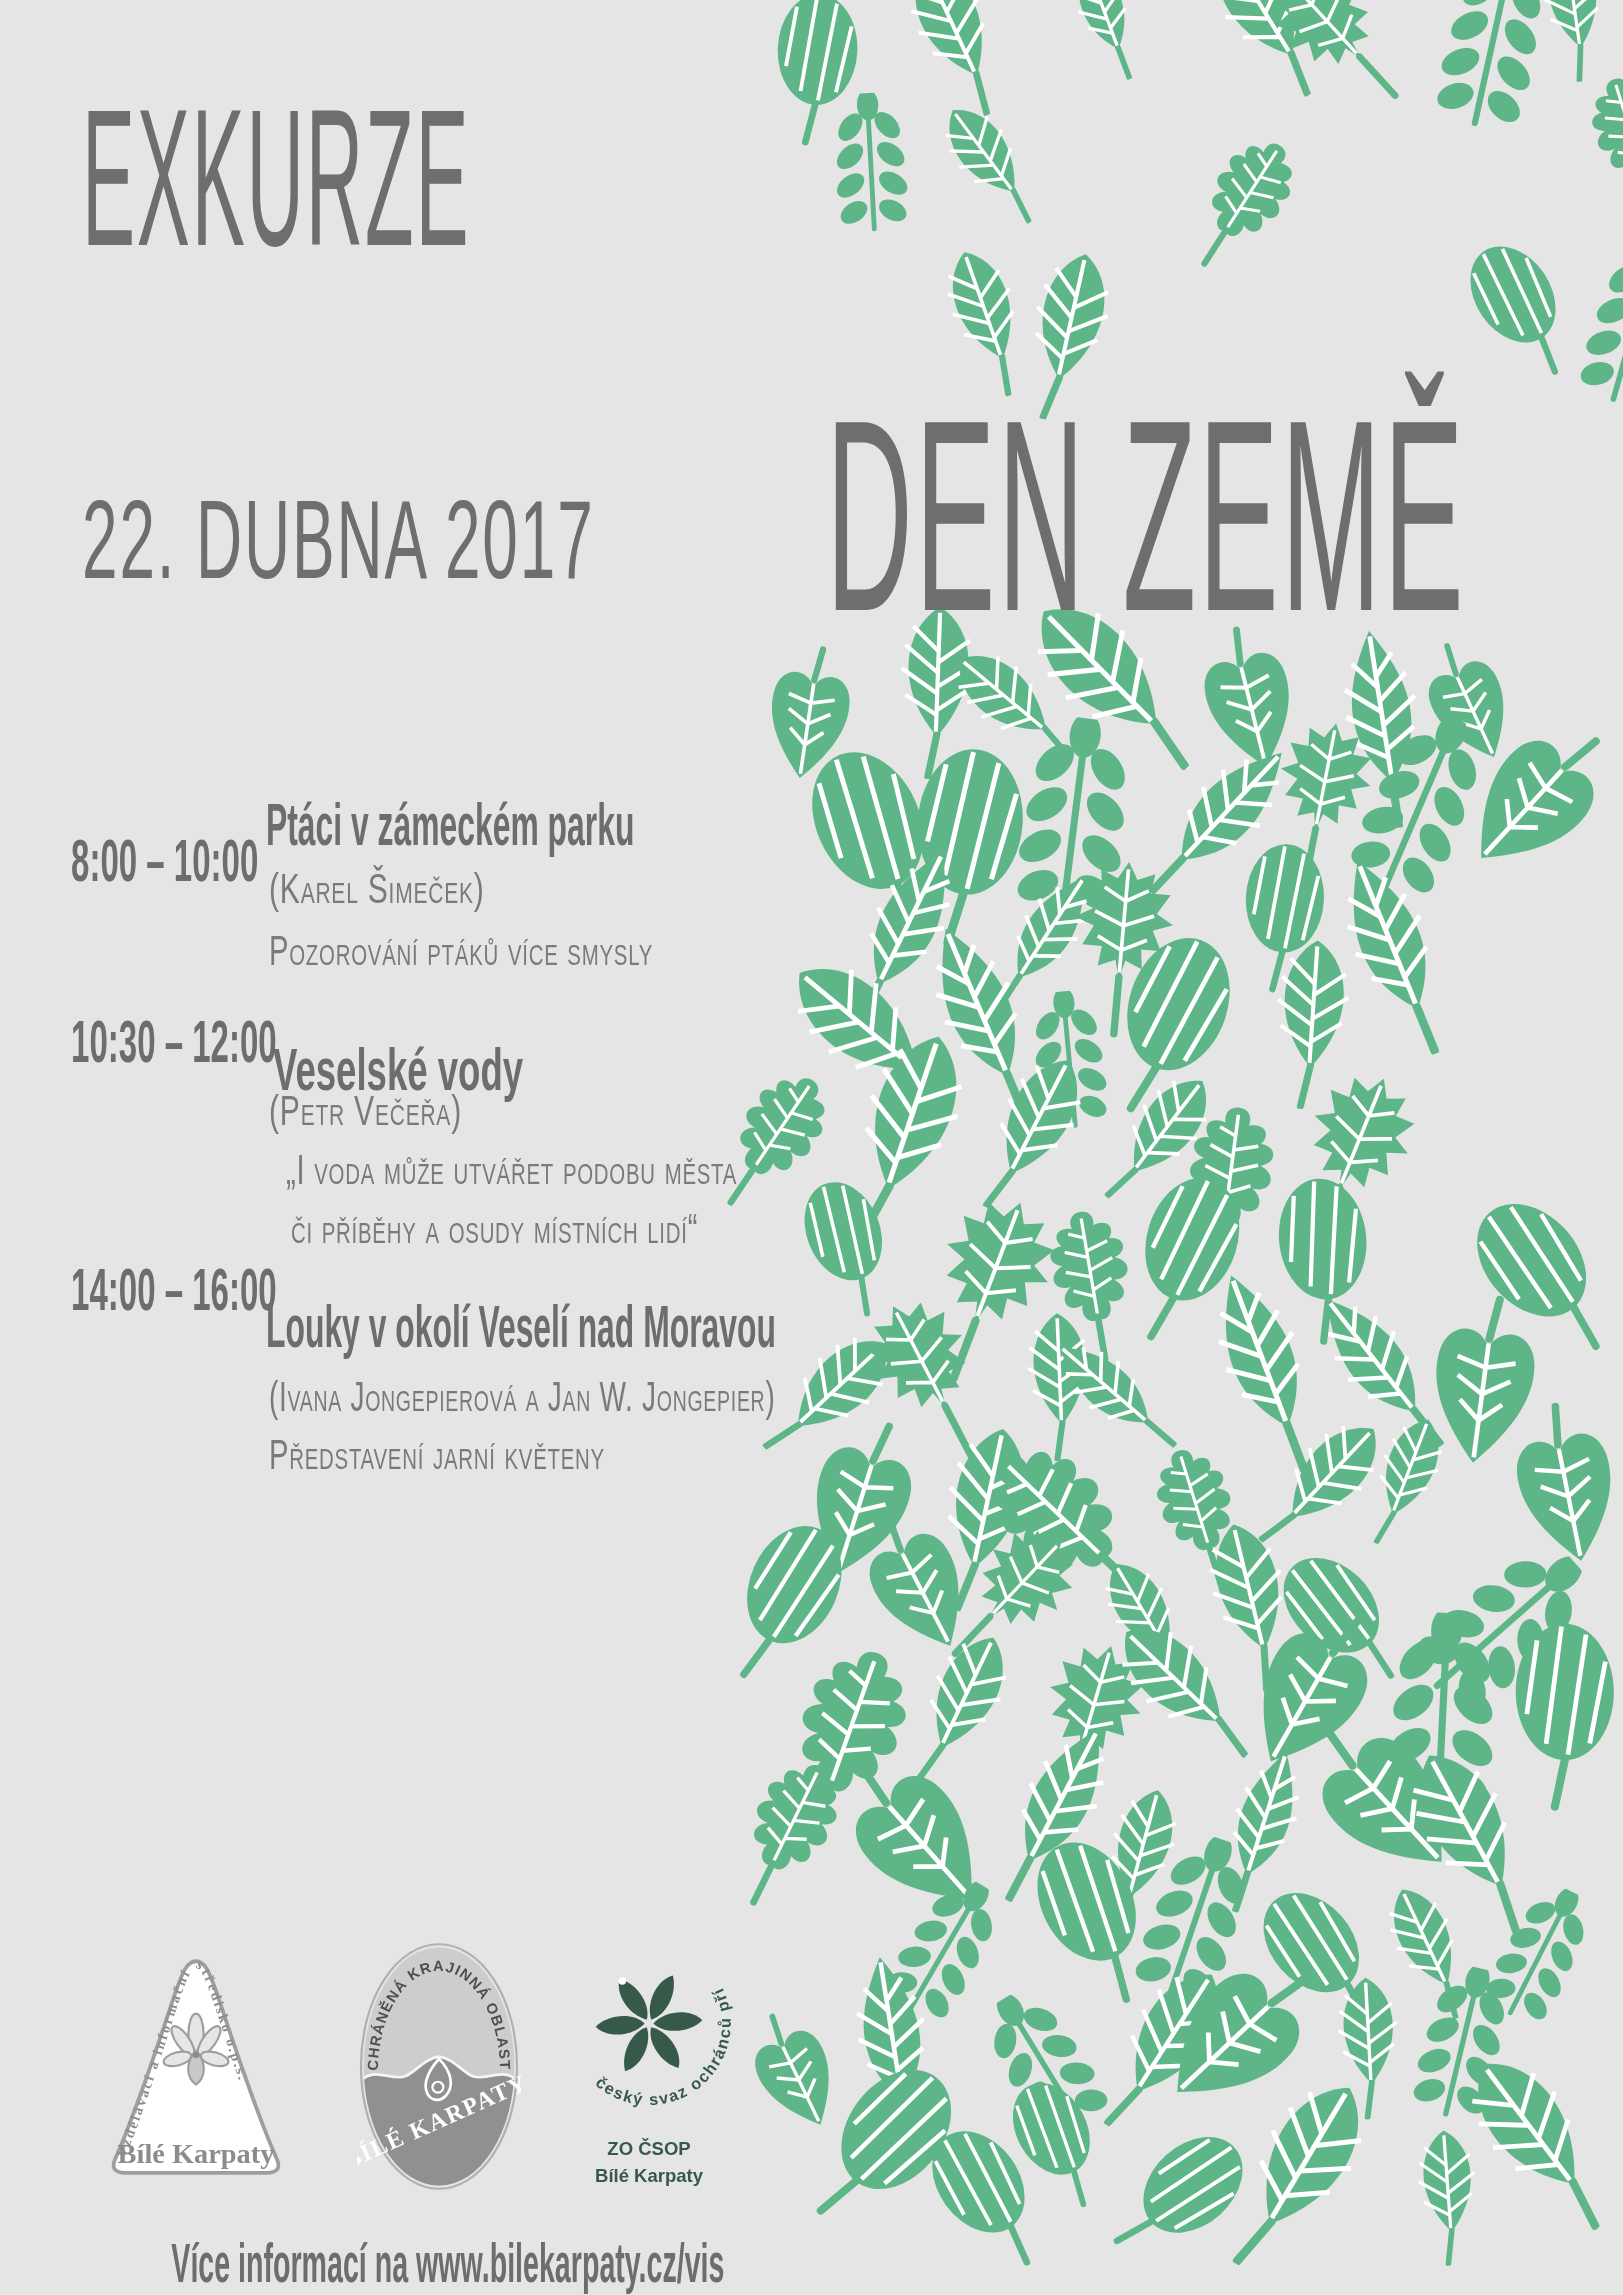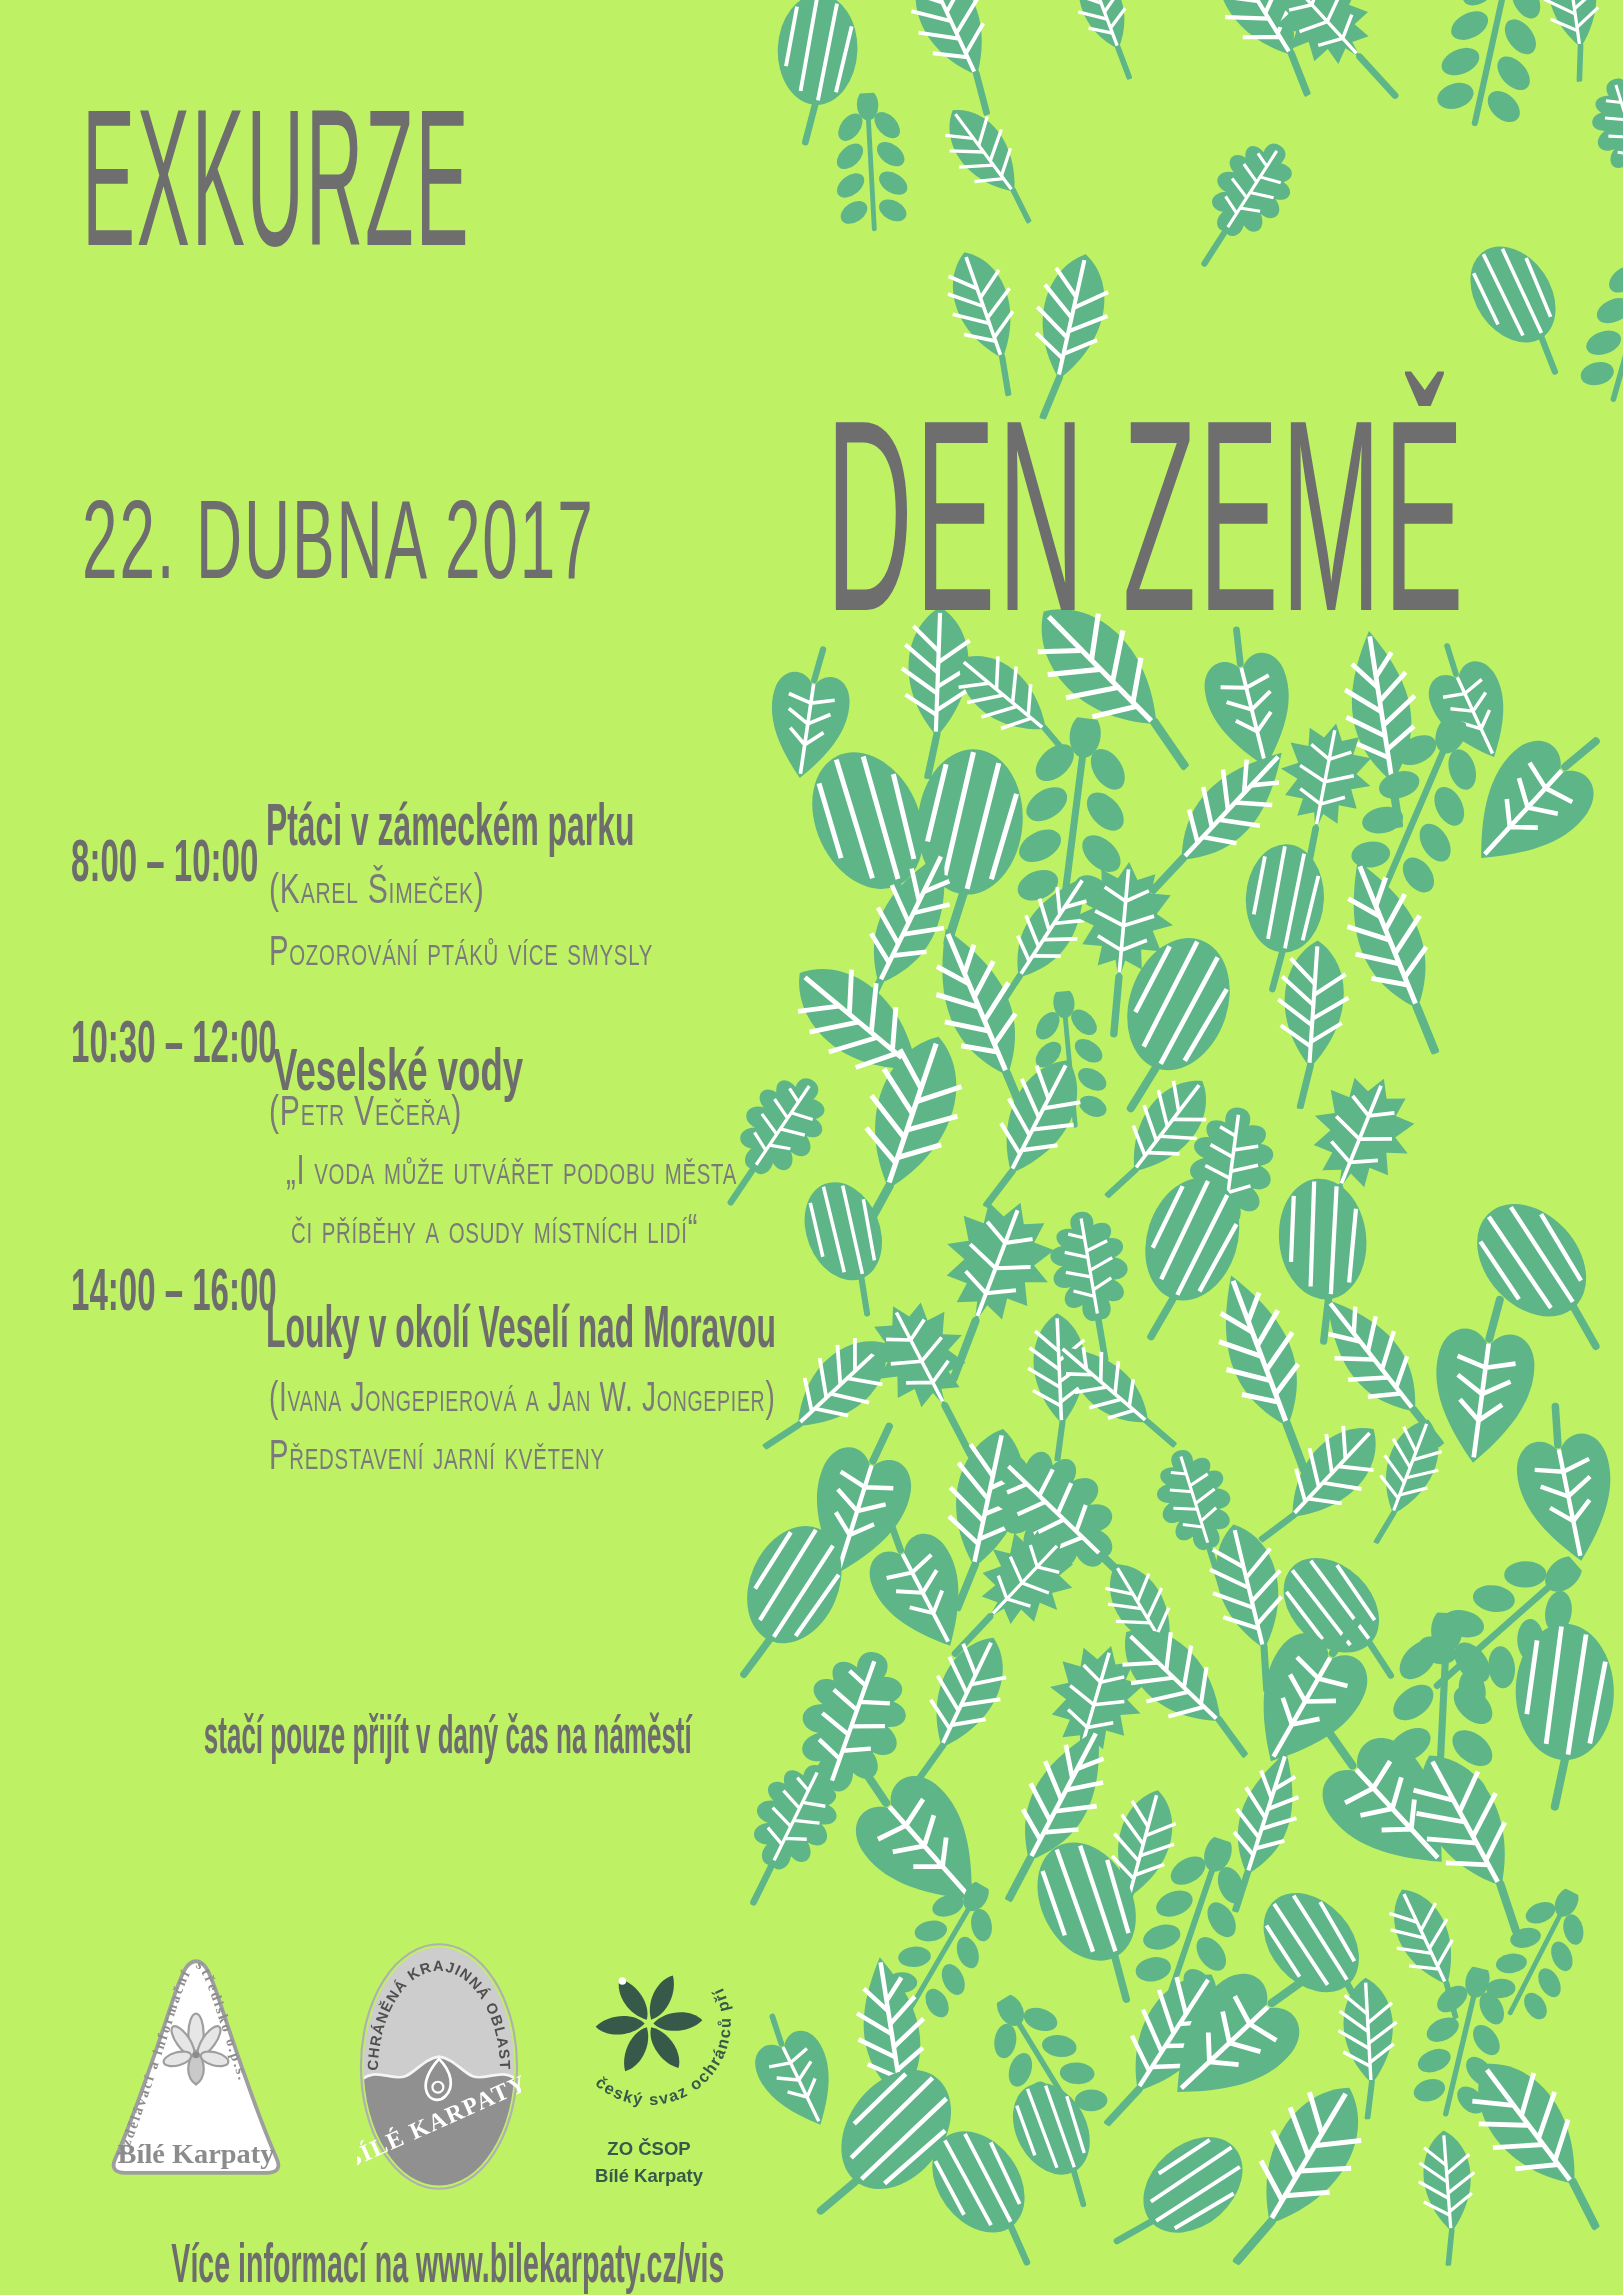--- a/index.html
+++ b/index.html
@@ -1,16 +1,16 @@
 <!DOCTYPE html>
 <html style="font-size:8.7px"><head>
 <meta charset="utf-8">
 <style>
   html,body{margin:0;padding:0;background:#fff;}
-  #poster{position:relative;width:1623px;height:2295px;background:#bef264;overflow:hidden;
+  #poster{position:relative;width:1623px;height:2295px;background:#e5e5e5;overflow:hidden;
           font-family:"Liberation Sans",sans-serif;text-align:center;}
   .abs{position:absolute;}
   .s{display:inline-block;white-space:nowrap;line-height:1;transform-origin:left top;}
   .cwrap{position:absolute;left:22px;width:851px;display:flex;justify-content:center;}
   .cwrap .s{transform-origin:center top;}
   .t{color:#6e6e6e;}
   .bc{font-weight:700;color:#6d6d6d;}
   .hw{color:#7a7a7a;font-variant:small-caps;letter-spacing:1.1px;}
   #leaf-field{position:absolute;left:0;top:0;z-index:0;pointer-events:none;}
   .txt{z-index:2;}
@@ -230,23 +230,20 @@
       <span class="s bc" style="font-size:59px;transform:scaleX(.54)">Louky v okolí Veselí nad Moravou</span>
     </div>
     <div class="abs txt" style="left:269px;top:1375px">
       <span class="s hw" style="font-size:43px;transform:scaleX(.65)">(Ivana Jongepierová a Jan W. Jongepier)</span>
     </div>
     <div class="abs txt" style="left:269px;top:1433px">
       <span class="s hw" style="font-size:43px;transform:scaleX(.68)">Představení jarní květeny</span>
     </div>
   </div>
 
-  <div class="cwrap txt" style="top:1708px">
-    <span class="s bc" style="font-size:53px;transform:scaleX(.49)">stačí pouze přijít v daný čas na náměstí</span>
-  </div>
 
   <svg class="abs txt" style="left:76px;top:1947px" width="240" height="251" viewBox="0 0 440 460">
     <path d="M220 26 C236 26 244 44 258 84 C286 168 330 304 368 388 C376 406 368 414 350 414 L90 414 C72 414 64 406 72 388 C110 304 154 168 182 84 C196 44 204 26 220 26 Z" fill="#ffffff" stroke="#9e9e9e" stroke-width="7"></path>
     <defs>
         <path id="visArc" d="M84 402 C122 312 160 186 190 96 C204 54 212 40 220 38 C228 40 236 54 250 96 C280 186 318 312 356 402" fill="none"></path>
       </defs>
     <text font-size="26" font-weight="bold" fill="#8c8c8c" letter-spacing="4" class="serif">
       <textPath href="#visArc" startOffset="2%">Vzdělávací a informační středisko o.p.s.</textPath>
     </text>
     <g stroke="#9e9e9e" stroke-width="4" fill="#e6e6e6">

